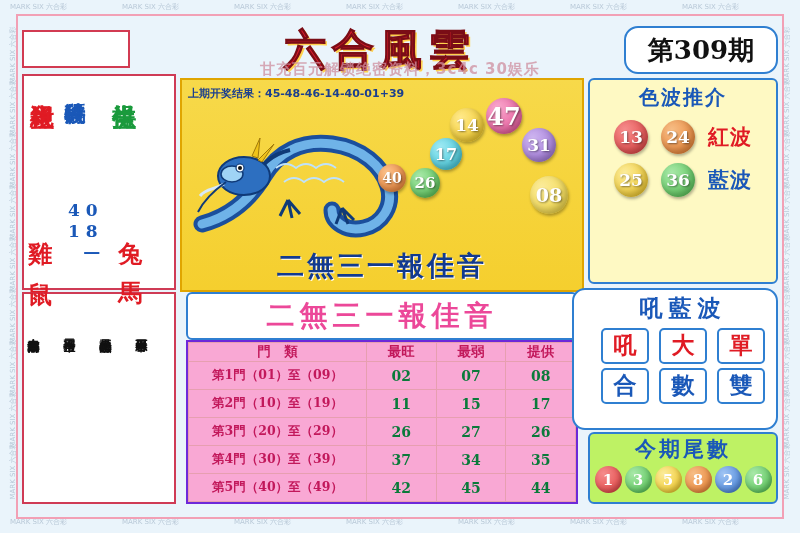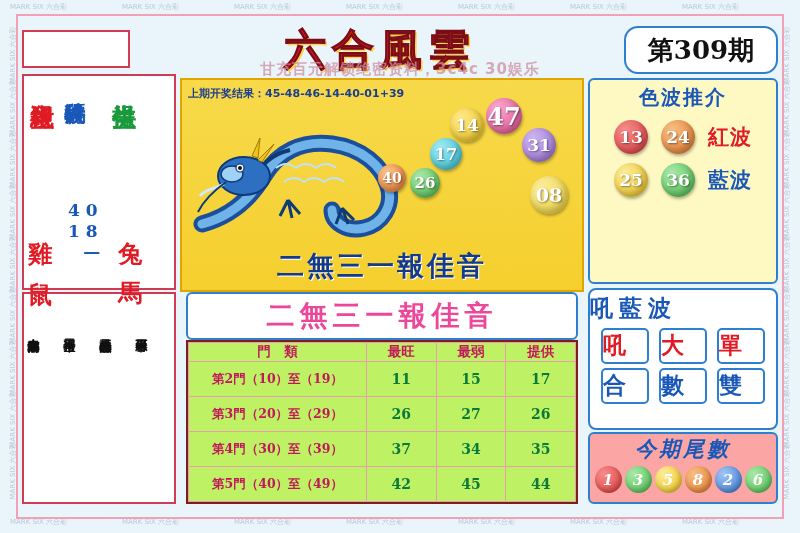--- a/index.html
+++ b/index.html
@@ -132,42 +132,43 @@
   .wave-label{
     font-family:"DejaVu Serif",serif;font-size:21px;font-weight:bold;letter-spacing:1px;
   }
   .red-l{color:#e01b24;}
   .blue-l{color:#1a58b8;}
   .green-l{color:#1a9a3c;}
 
   
   .bluewave-box{
     position:absolute;right:22px;top:288px;width:186px;height:138px;
-    border:2px solid #2f7fd1;border-radius:8px;background:#fff;
-    text-align:left;
+    border:2px solid #2f7fd1;border-radius:13px;background:#fff;
+    text-align:center;
+    padding-left:16px;
   }
   .bw-title{
     font-family:"DejaVu Serif",serif;font-size:23px;font-weight:bold;
     color:#1a58b8;letter-spacing:6px;margin-top:3px;
   }
   .bw-grid{
     display:flex;justify-content:center;gap:10px;margin-top:4px;
   }
   .bw-cell{
     font-family:"DejaVu Serif",serif;font-size:23px;font-weight:bold;
     color:#e01b24;
     border:2px solid #2f7fd1;border-radius:5px;
     width:44px;height:32px;line-height:30px;
   }
   .bw-cell.blue{color:#1a58b8;}
 
   
   .tail-box{
     position:absolute;right:22px;top:432px;width:186px;height:68px;
-    border:2px solid #2f7fd1;border-radius:6px;background:#fca5a5;text-align:center;font-style:italic;
+    border:2px solid #2f7fd1;border-radius:6px;background:#bef264;text-align:center;
   }
   .tail-title{
     font-family:"DejaVu Serif",serif;font-size:21px;font-weight:bold;
     color:#1a58b8;letter-spacing:3px;margin-top:1px;
   }
   .tail-row{display:flex;justify-content:center;gap:3px;margin-top:3px;}
   .tball{
     width:27px;height:27px;border-radius:50%;
     display:flex;align-items:center;justify-content:center;
     font-family:"DejaVu Serif",serif;font-size:15px;font-weight:bold;color:#fff;
@@ -181,21 +182,21 @@
     display:flex;align-items:center;justify-content:center;
   }
   .headline-txt{
     font-family:"DejaVu Serif",serif;font-size:28px;font-weight:bold;
     color:#ec4899;letter-spacing:5px;
   }
 
   
   .table-box{
     position:absolute;left:186px;top:340px;width:388px;height:160px;
-    border:2px solid #7f1d1d;background:#bef264;
+    border:2px solid #6d28d9;background:#f9a8d4;
   }
   table{border-collapse:collapse;width:100%;height:100%;}
   th,td{
     border:1px solid #e79fb0;
     text-align:center;
     font-family:"DejaVu Serif",serif;
     font-size:13px;font-weight:bold;
     color:#d81b2a;
     padding:0;
   }
@@ -339,20 +340,26 @@
         <thead>
           <tr>
             <th style="width:46%">門　類</th>
             <th style="width:18%">最旺</th>
             <th style="width:18%">最弱</th>
             <th style="width:18%">提供</th>
           </tr>
         </thead>
         <tbody>
           <tr>
+            <td class="rowlabel">第1門（01）至（09）</td>
+            <td class="num">02</td>
+            <td class="num">07</td>
+            <td class="num">08</td>
+          </tr>
+          <tr>
             <td class="rowlabel">第2門（10）至（19）</td>
             <td class="num">11</td>
             <td class="num">15</td>
             <td class="num">17</td>
           </tr>
           <tr>
             <td class="rowlabel">第3門（20）至（29）</td>
             <td class="num">26</td>
             <td class="num">27</td>
             <td class="num">26</td>

